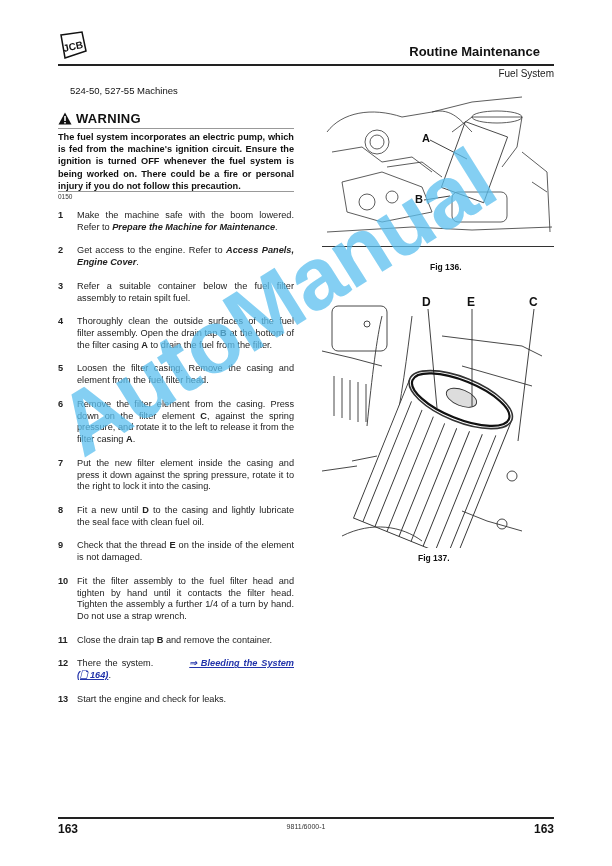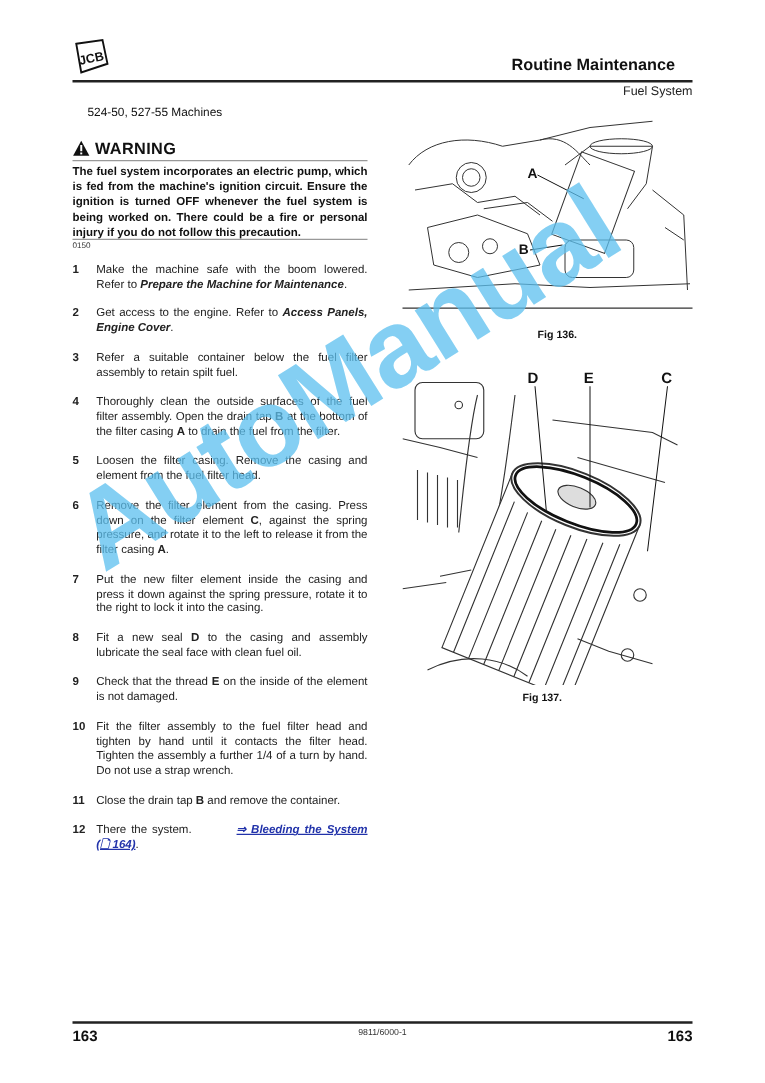--- a/index.html
+++ b/index.html
@@ -82,37 +82,41 @@
     <div class="step">
       <span class="num">6</span>
       <span class="txt"><span>Remove the filter element from the casing. Press down on the filter element </span><b>C</b><span>, against the spring pressure, and rotate it to the left to release it from the filter casing </span><b>A</b><span>.</span></span>
     </div>
     <div class="step">
       <span class="num">7</span>
       <span class="txt"><span>Put the new filter element inside the casing and press it down against the spring pressure, rotate it to the right to lock it into the casing.</span></span>
     </div>
     <div class="step">
       <span class="num">8</span>
-      <span class="txt"><span>Fit a new seal </span><b>D</b><span> to the casing and assembly lubricate the seal face with clean fuel oil.</span></span>
+      <span class="txt"><span>Fit a new until </span><b>D</b><span> to the casing and lightly lubricate the seal face with clean fuel oil.</span></span>
     </div>
     <div class="step">
       <span class="num">9</span>
       <span class="txt"><span>Check that the thread </span><b>E</b><span> on the inside of the element is not damaged.</span></span>
     </div>
     <div class="step">
       <span class="num">10</span>
       <span class="txt"><span>Fit the filter assembly to the fuel filter head and tighten by hand until it contacts the filter head. Tighten the assembly a further 1/4 of a turn by hand. Do not use a strap wrench.</span></span>
     </div>
     <div class="step">
       <span class="num">11</span>
       <span class="txt"><span>Close the drain tap </span><b>B</b><span> and remove the container.</span></span>
     </div>
     <div class="step">
       <span class="num">12</span>
       <span class="txt"><span>There the system. </span><a class="link">⇒ Bleeding the System (🗋 164)</a><span>.</span></span>
+    </div>
+    <div class="step">
+      <span class="num">13</span>
+      <span class="txt"><span>Start the engine and check for leaks.</span></span>
     </div>
   </div>
 
 <div class="fig fig1">
   <svg width="232" height="154" viewBox="0 0 232 154">
     <g fill="none" stroke="#333" stroke-width="0.8">
       <path d="M5,40 C20,20 50,15 80,25 L110,20 L150,10 L200,5"></path>
       <path d="M10,60 L40,55 L60,70 L90,65 L110,80"></path>
       <circle cx="55" cy="50" r="12"></circle>
         <circle cx="55" cy="50" r="7"></circle>

